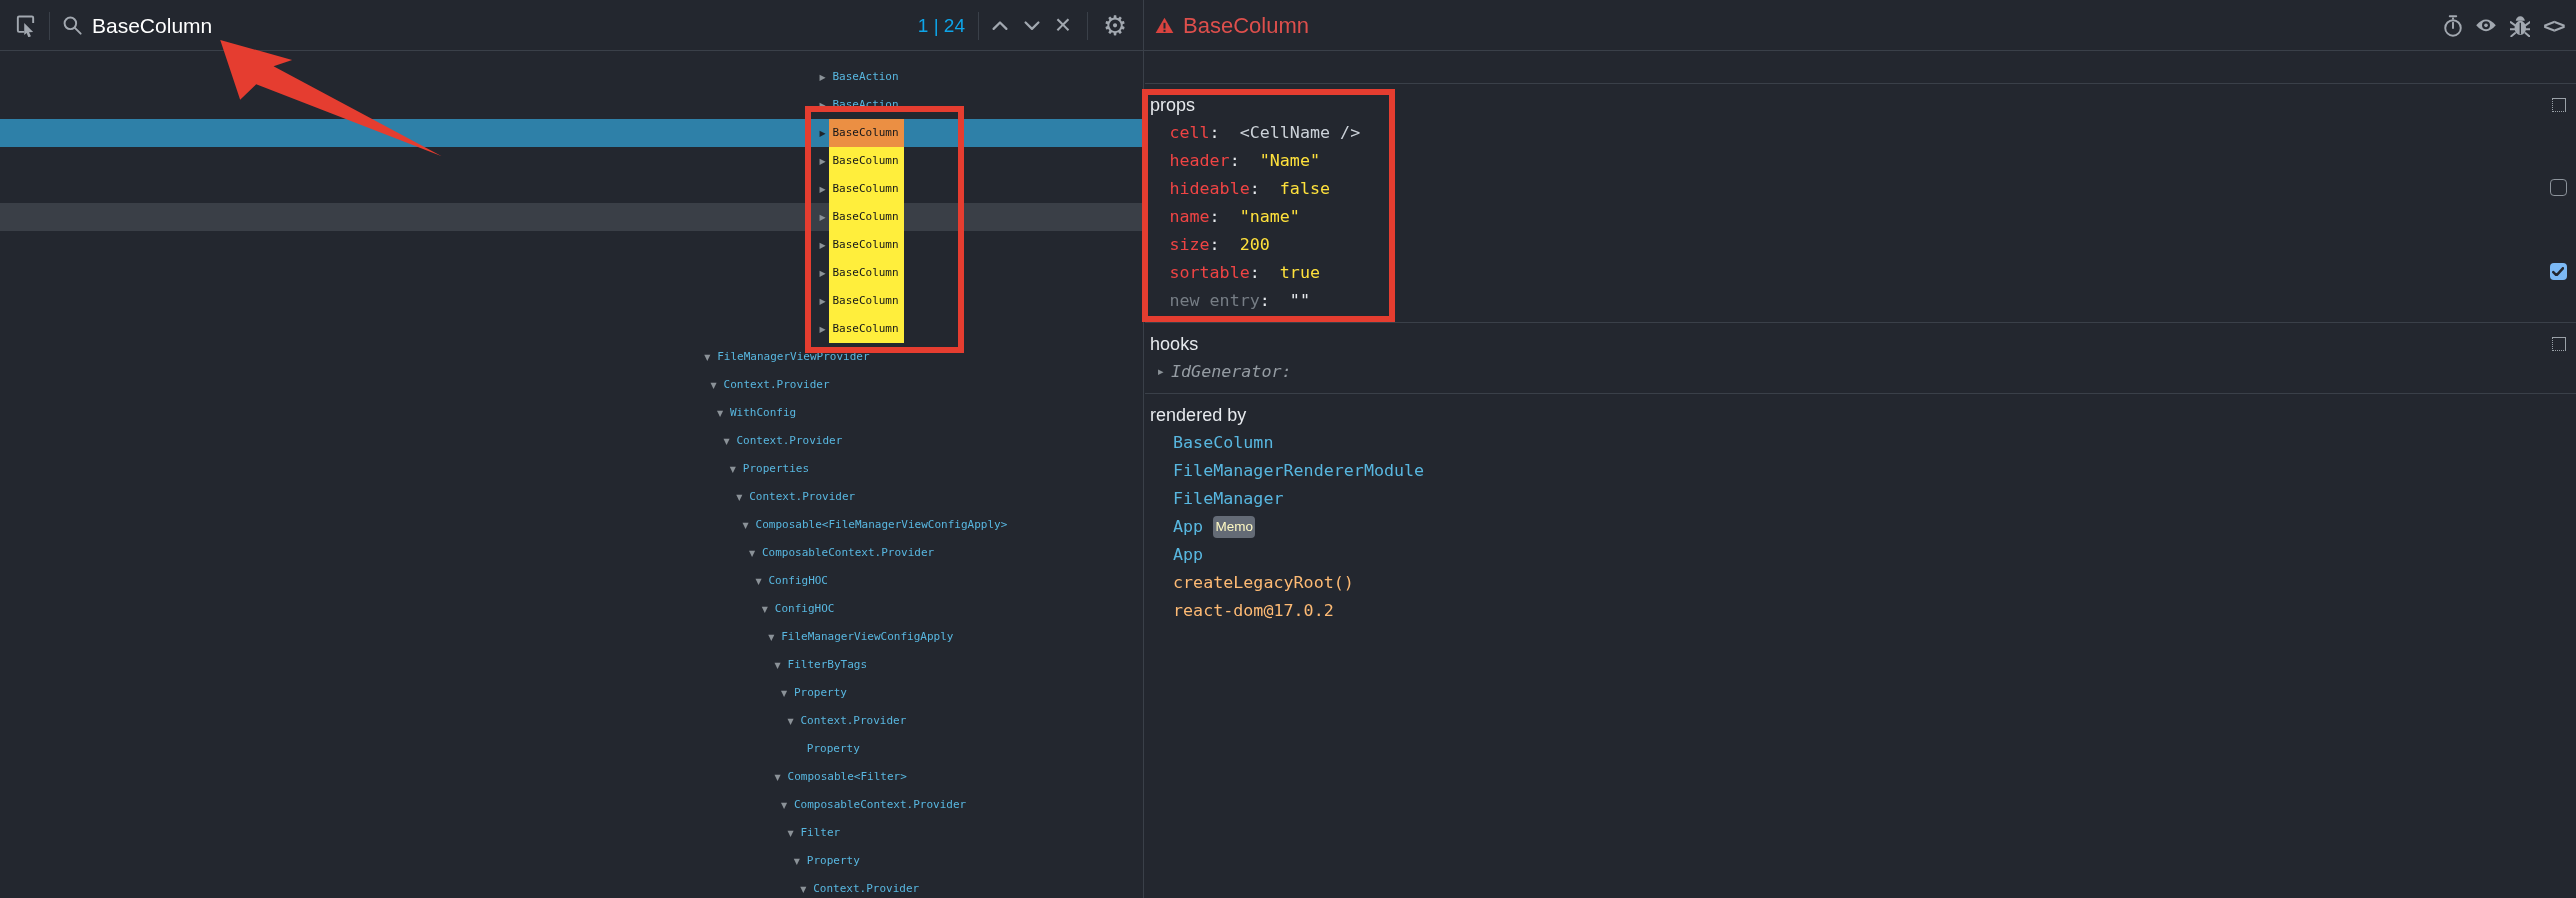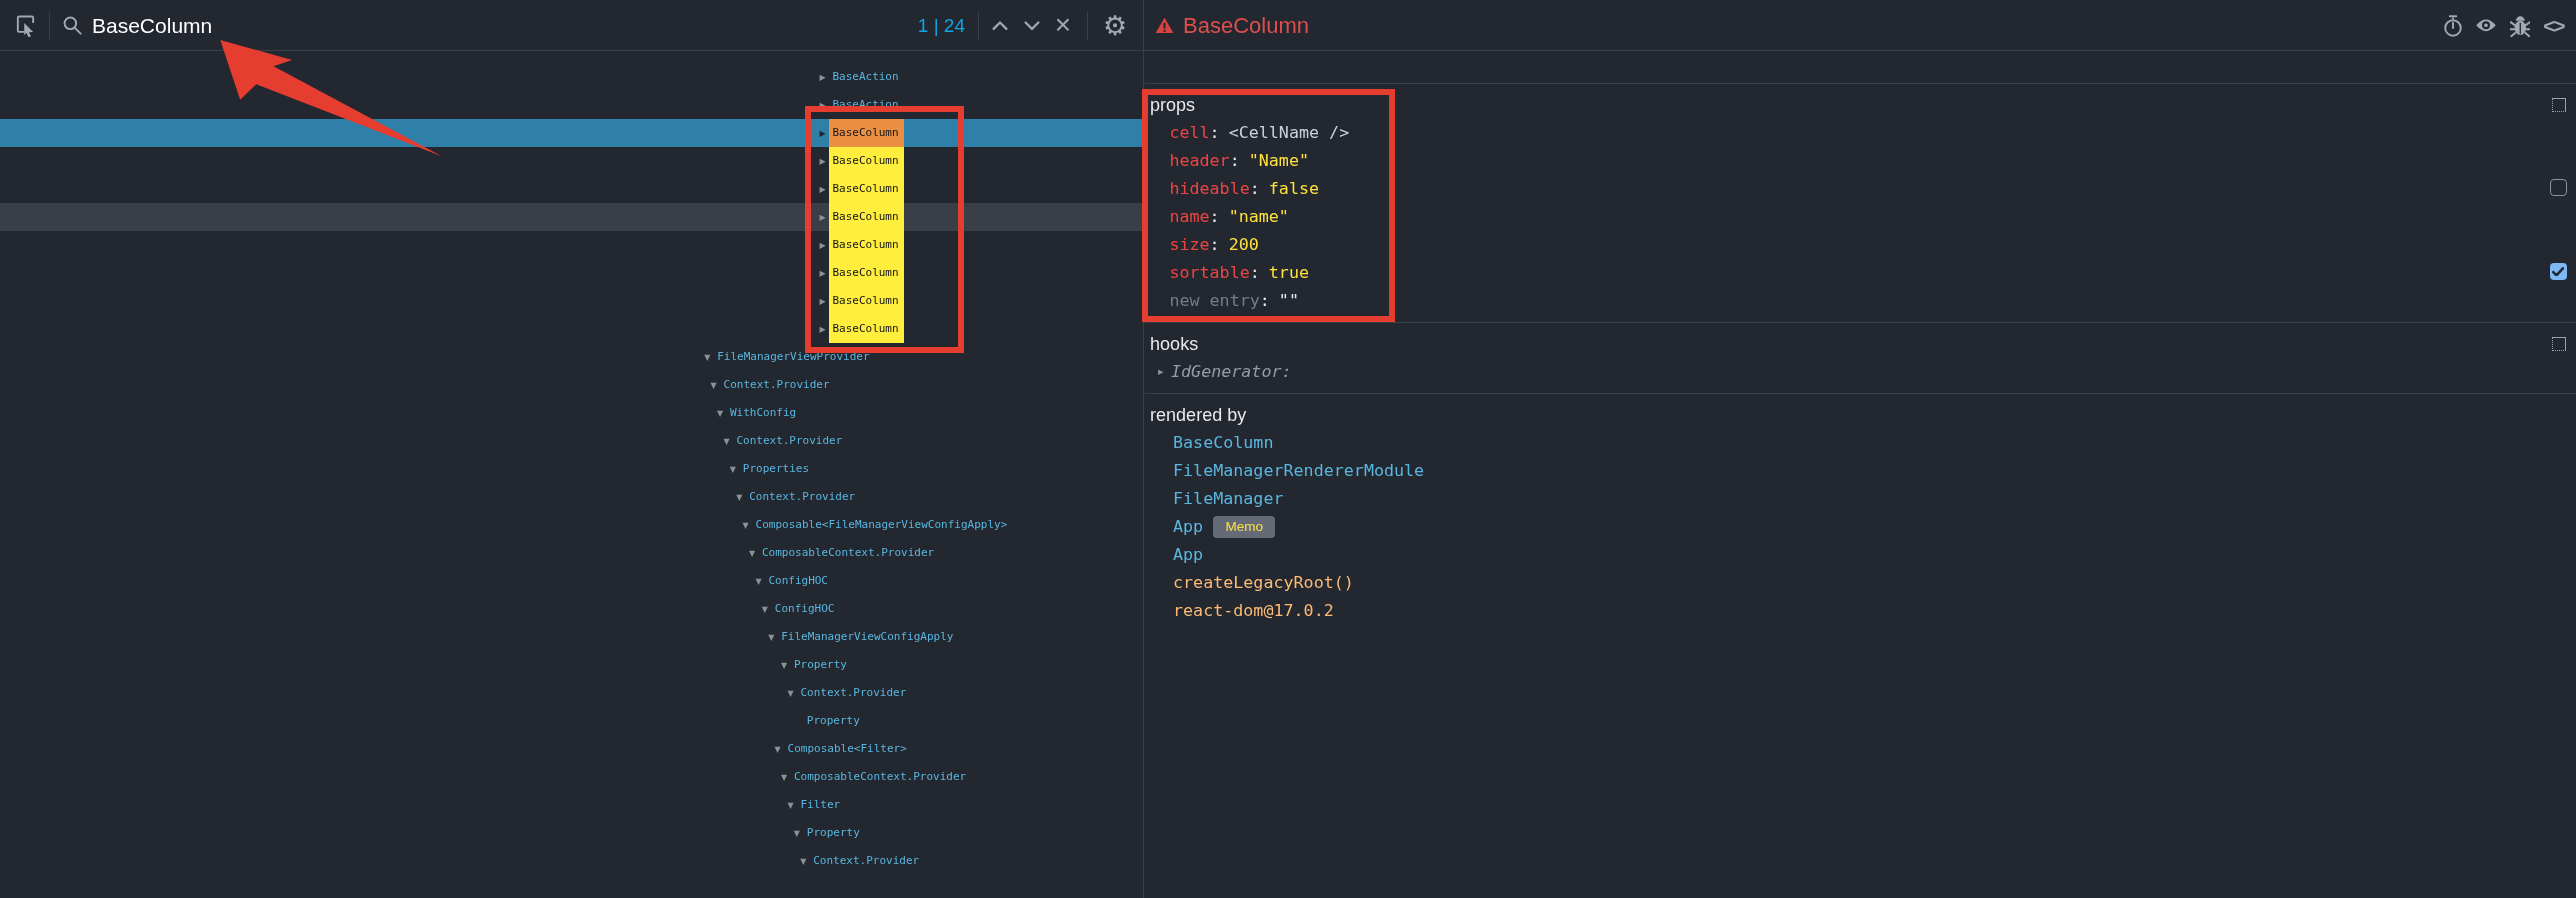--- a/index.html
+++ b/index.html
@@ -84,21 +84,21 @@
   .props-section { height:239px; }
   .props-section .copy-btn { top:14px; }
   .hooks-section { height:71px; }
   .hooks-section .copy-btn { top:14px; }
   .prow {
     position:relative; height:28px; line-height:28px; padding-left:24.4px;
     font-family:"DejaVu Sans Mono", monospace; font-size:16.7px; white-space:nowrap;
   }
   .pk { color:#ef4444; }
   .pc { color:#e7eaee; }
-  .pv { margin-left:9px; color:#fee13c; cursor:text; }
+  .pv { margin-left:20px; color:#fee13c; cursor:text; }
   .value_type-jsx .pv { color:#ccd2d9; cursor:pointer; }
   .key_style-dim .pk { color:#767d85; }
   .key_style-dim .pv { color:#e7eaee; }
   .cb { display:none; position:absolute; right:9px; top:5.1px; width:17.4px; height:17.4px; border-radius:3.9px; cursor:pointer; }
   .cb.un { border:1.9px solid #8d949c; }
   .cb.ch { background:#7cb9f5; align-items:center; justify-content:center; }
   .control-checkbox-unchecked .cb.un { display:block; }
   .control-checkbox-checked .cb.ch { display:flex; }
   .hooks-row {
     height:28px; line-height:29px; padding-left:13px;
@@ -106,22 +106,22 @@
   }
   .hooks-row .tri { color:#8b9298; }
   .rendered-section { }
   .rbrow {
     height:28px; line-height:28px; padding-left:28px;
     font-family:"DejaVu Sans Mono", monospace; font-size:16.7px;
   }
   .kind-link .rb-label { color:#58b7e0; cursor:pointer; }
   .kind-plain .rb-label { color:#fdba74; }
   .memo-badge {
-    display:inline-block; margin-left:10.3px; padding:0 12px; height:22px; line-height:22px;
-    background:#646b76; color:#fde047; border-radius:3.9px;
+    display:inline-block; margin-left:10.3px; padding:0 2px; height:22px; line-height:22px;
+    background:#646b76; color:#fef9c3; border-radius:3.9px;
     font-family:"Liberation Sans", sans-serif; font-size:13.5px; vertical-align:middle;
   }
   .memo-badge:empty { display:none; }
 
   
   .anno-box { position:absolute; border:6.4px solid #e53d30; pointer-events:none; }
   .anno-box-tree  { left:805px; top:106px; width:159px; height:247px; }
   .anno-box-props { left:1142px; top:89px; width:253px; height:233px; }
   .anno-arrow { position:absolute; left:0; top:0; pointer-events:none; }
 
@@ -265,20 +265,23 @@
       </div>
       <div class="trow arrow-expanded" style="--depth: 11;">
         <span class="tri"></span><span class="lbl">ConfigHOC</span>
       </div>
       <div class="trow arrow-expanded" style="--depth: 12;">
         <span class="tri"></span><span class="lbl">ConfigHOC</span>
       </div>
       <div class="trow arrow-expanded" style="--depth: 13;">
         <span class="tri"></span><span class="lbl">FileManagerViewConfigApply</span>
       </div>
+      <div class="trow arrow-expanded" style="--depth: 14;">
+        <span class="tri"></span><span class="lbl">FilterByTags</span>
+      </div>
       <div class="trow arrow-expanded" style="--depth: 15;">
         <span class="tri"></span><span class="lbl">Property</span>
       </div>
       <div class="trow arrow-expanded" style="--depth: 16;">
         <span class="tri"></span><span class="lbl">Context.Provider</span>
       </div>
       <div class="trow arrow-leaf" style="--depth: 17;">
         <span class="tri"></span><span class="lbl">Property</span>
       </div>
       <div class="trow arrow-expanded" style="--depth: 14;">

